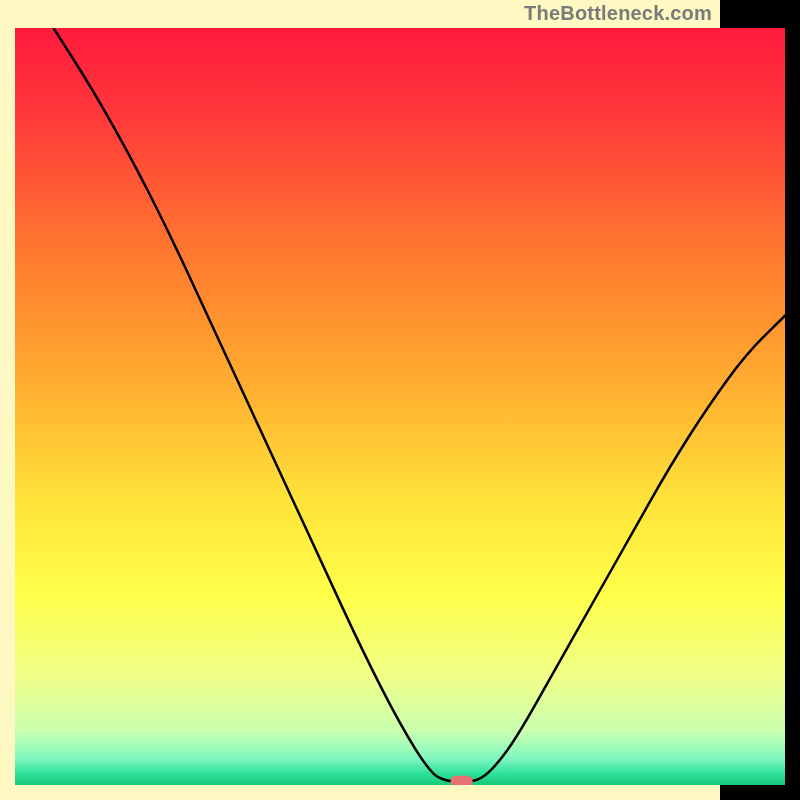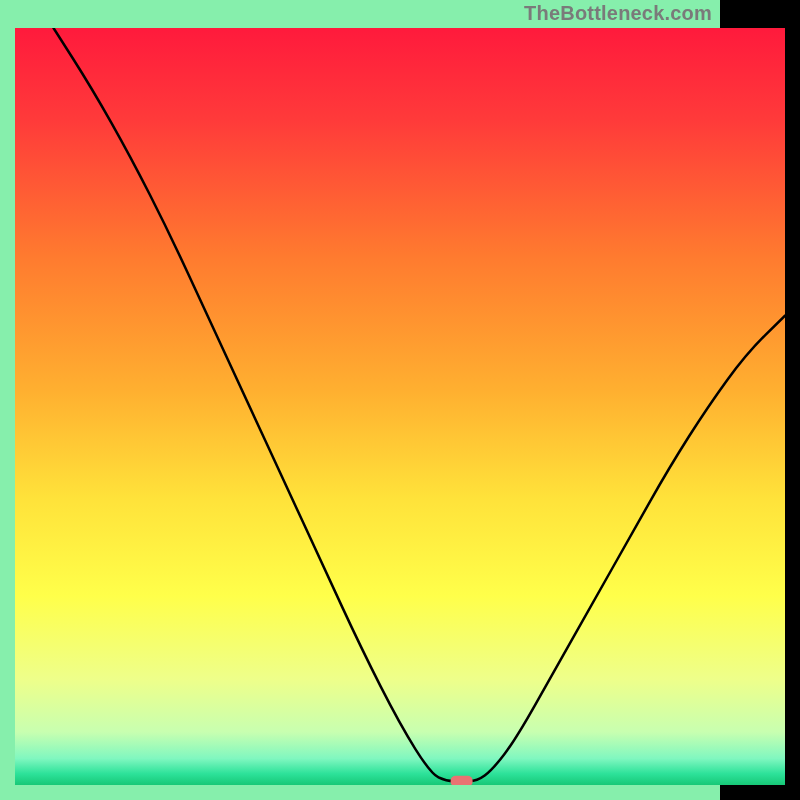--- a/index.html
+++ b/index.html
@@ -8,21 +8,21 @@
     width: 800px;
     height: 800px;
     background: #000;
     overflow: hidden;
     font-family: Arial, Helvetica, sans-serif;
   }
   .frame {
     position: relative;
     width: 720px;
     height: 800px;
-    background: #86efac;
+    background: #fef9c3;
     text-align: right;
   }
   .watermark {
     position: absolute;
     top: 2px;
     right: 8px;
     color: #7a7a7a;
     font-size: 20px;
     font-weight: 600;
     letter-spacing: 0.2px;

